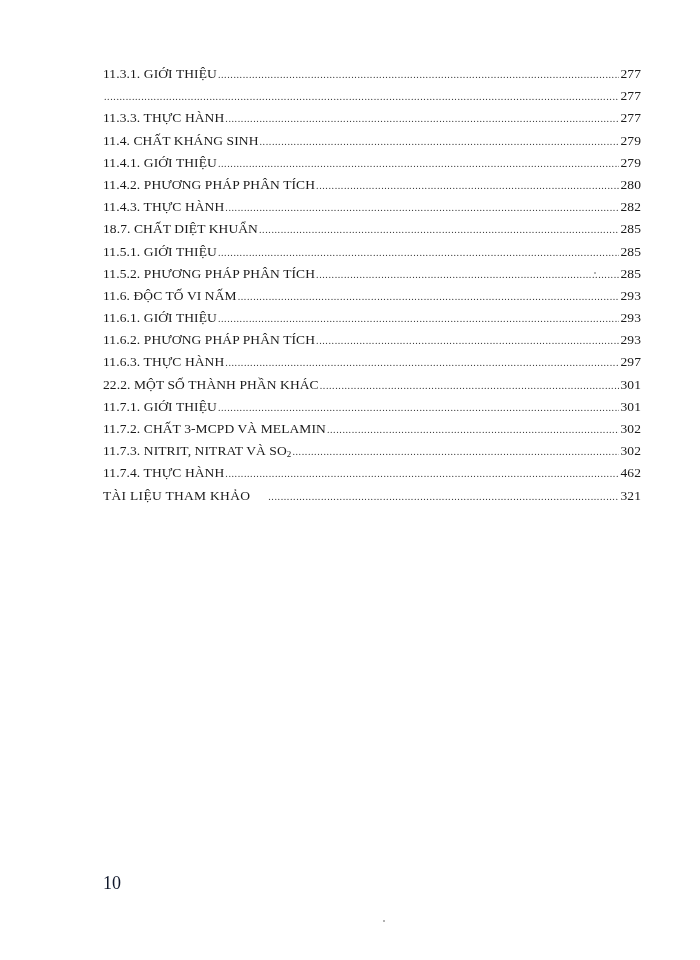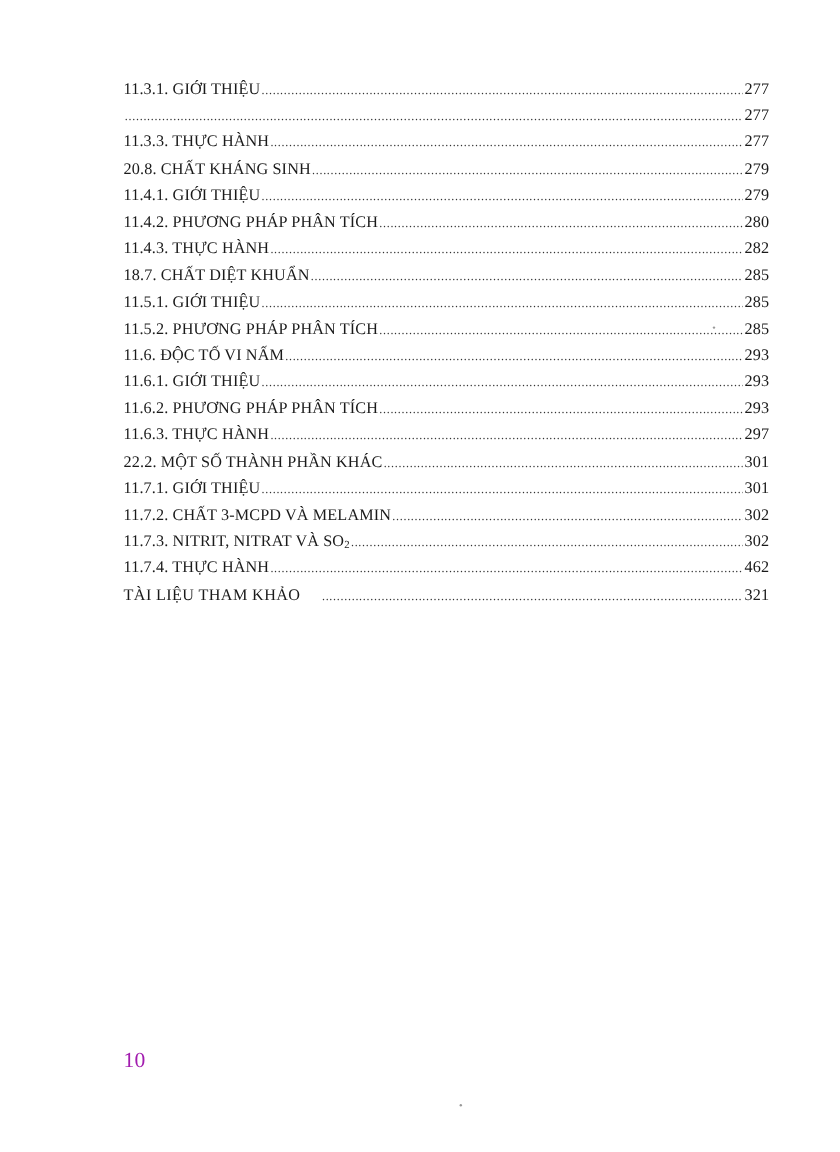--- a/index.html
+++ b/index.html
@@ -57,21 +57,21 @@
     }
     .toc-row.bold .toc-leader {
       margin-left: 18px;
     }
     .page-number {
       position: absolute;
       left: 103px;
       top: 873px;
       font-family: "Liberation Serif", serif;
       font-size: 18px;
-      color: #a21caf;
+      color: #0f172a;
     }
     .speck {
       position: absolute;
       width: 2px;
       height: 2px;
       background: #999;
       border-radius: 1px;
     }
   </style>
 </head>
@@ -86,21 +86,21 @@
   <div class="toc-row">
     <span class="toc-leader"></span>
     <span class="toc-page">277</span>
   </div>
   <div class="toc-row">
     <span class="toc-title">11.3.3. THỰC HÀNH</span>
     <span class="toc-leader"></span>
     <span class="toc-page">277</span>
   </div>
   <div class="toc-row">
-    <span class="toc-title">20.8. CHẤT KHÁNG SINH</span>
+    <span class="toc-title">11.4. CHẤT KHÁNG SINH</span>
     <span class="toc-leader"></span>
     <span class="toc-page">279</span>
   </div>
   <div class="toc-row">
     <span class="toc-title">11.4.1. GIỚI THIỆU</span>
     <span class="toc-leader"></span>
     <span class="toc-page">279</span>
   </div>
   <div class="toc-row">
     <span class="toc-title">11.4.2. PHƯƠNG PHÁP PHÂN TÍCH</span>

